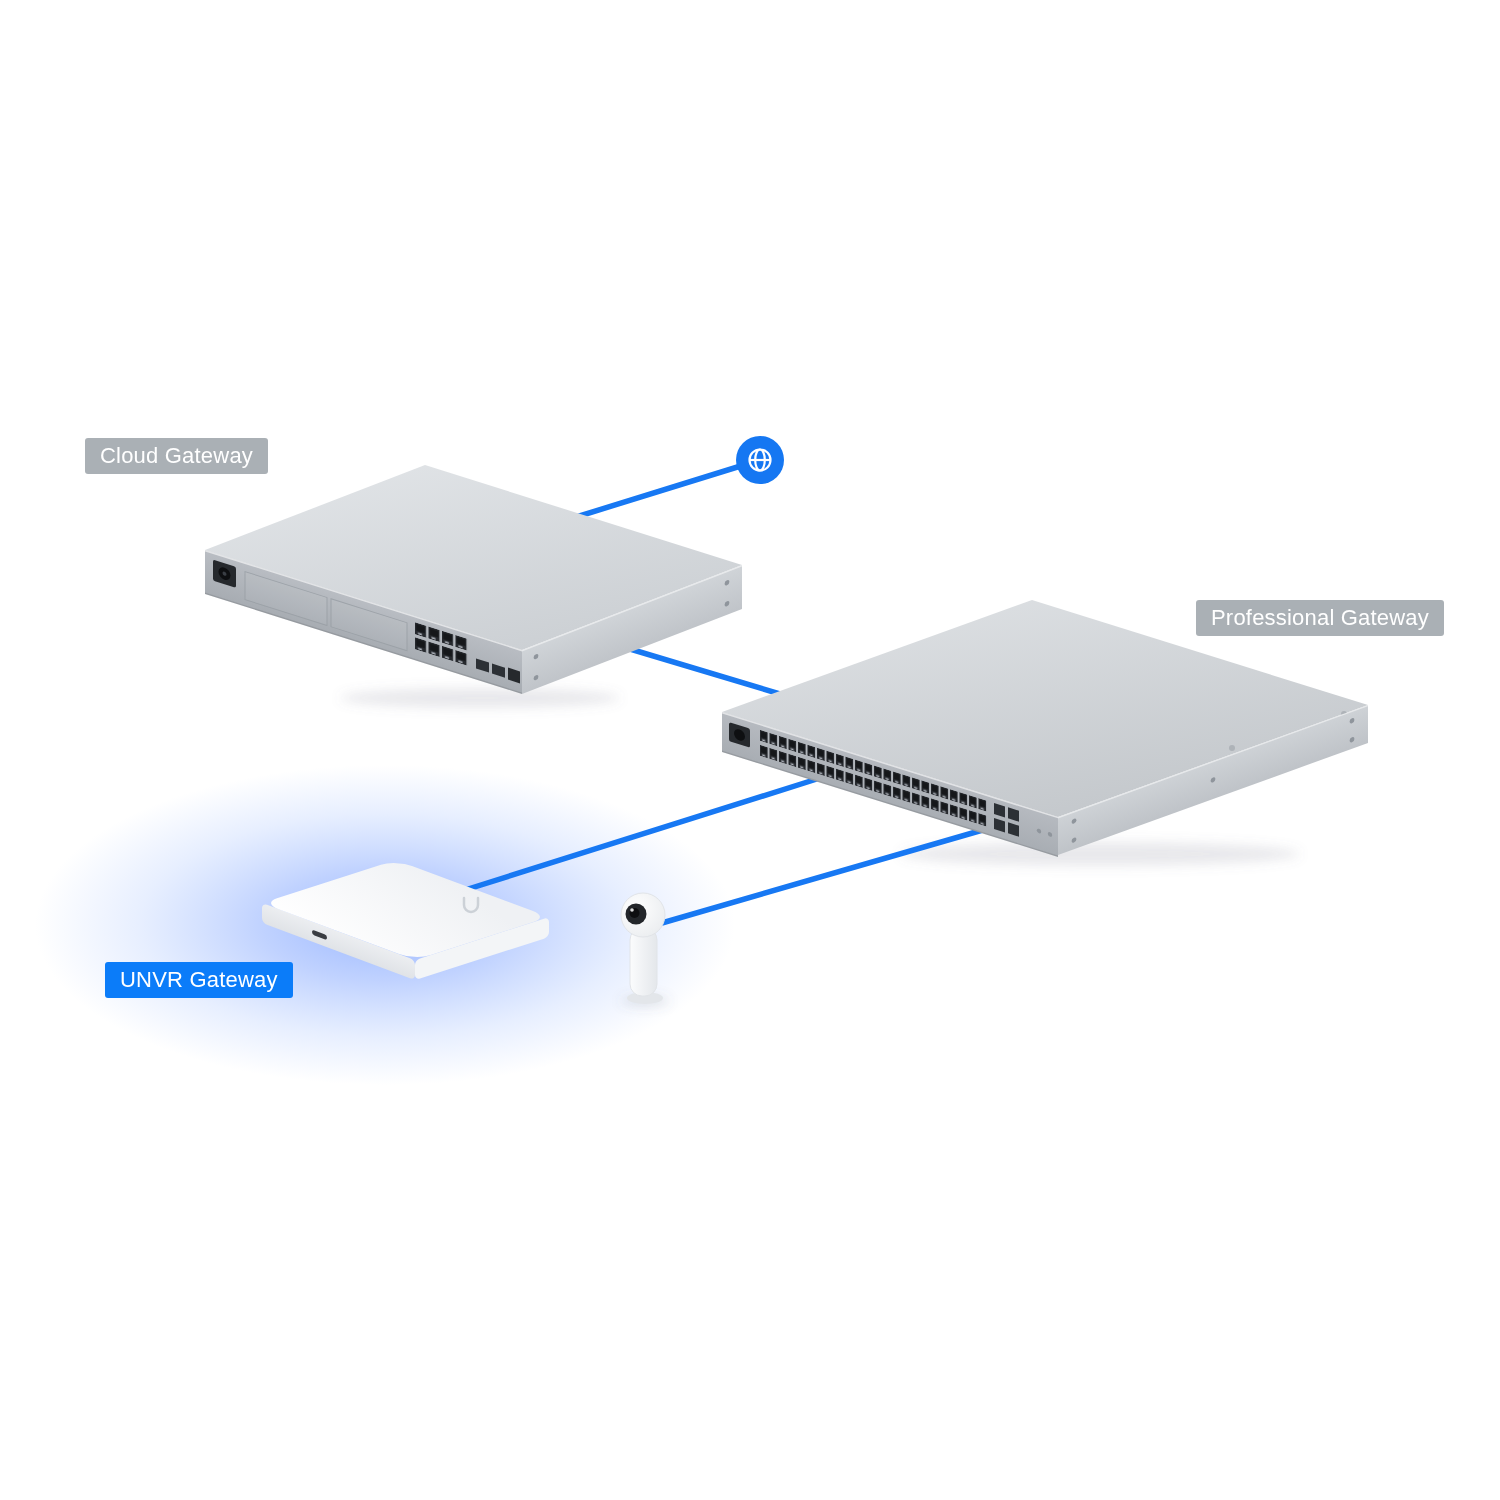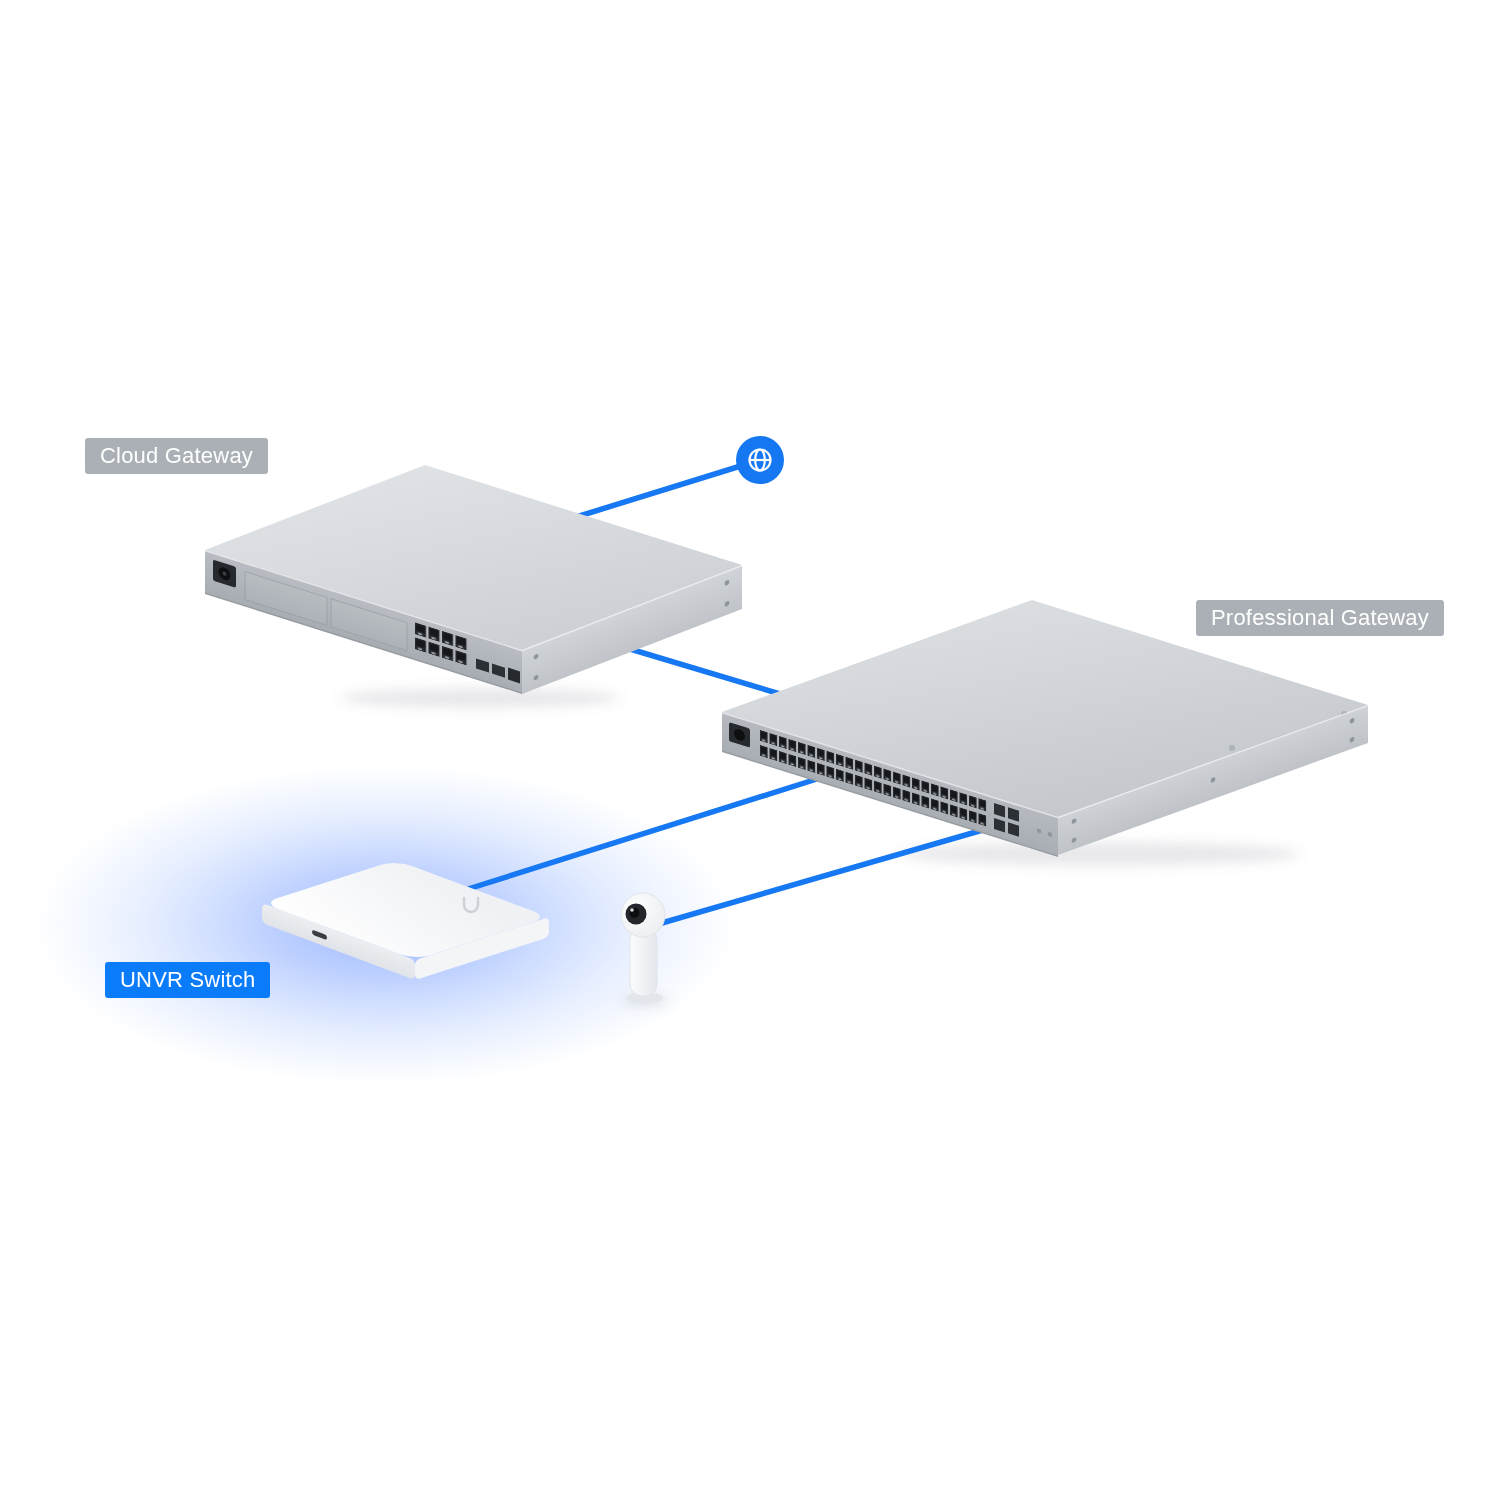--- a/index.html
+++ b/index.html
@@ -207,15 +207,15 @@
       <circle r="10.5" fill="none" stroke="#ffffff" stroke-width="2.2"></circle>
       <ellipse rx="4.8" ry="10.5" fill="none" stroke="#ffffff" stroke-width="2.2"></ellipse>
       <path d="M-10.5,0 L10.5,0" stroke="#ffffff" stroke-width="2.2"></path>
     </g>
   </svg>
 
   <div class="badge badge-gray badge-cloud-gateway">Cloud Gateway</div>
 
   <div class="badge badge-gray badge-professional-switch">Professional Gateway</div>
 
-  <div class="badge badge-blue badge-unvr-instant">UNVR Switch</div>
+  <div class="badge badge-blue badge-unvr-instant">UNVR Gateway</div>
 
 </div>
 
 </body></html>

